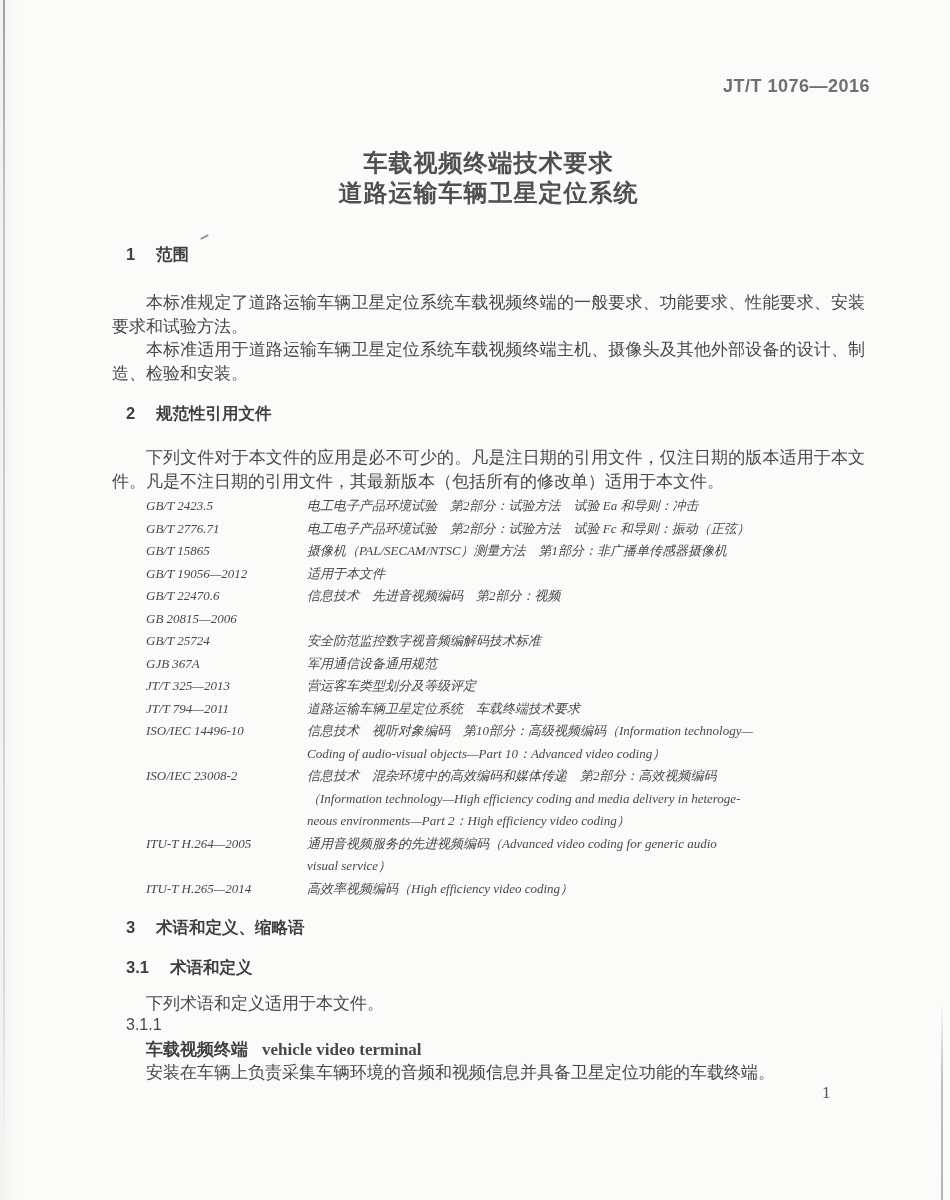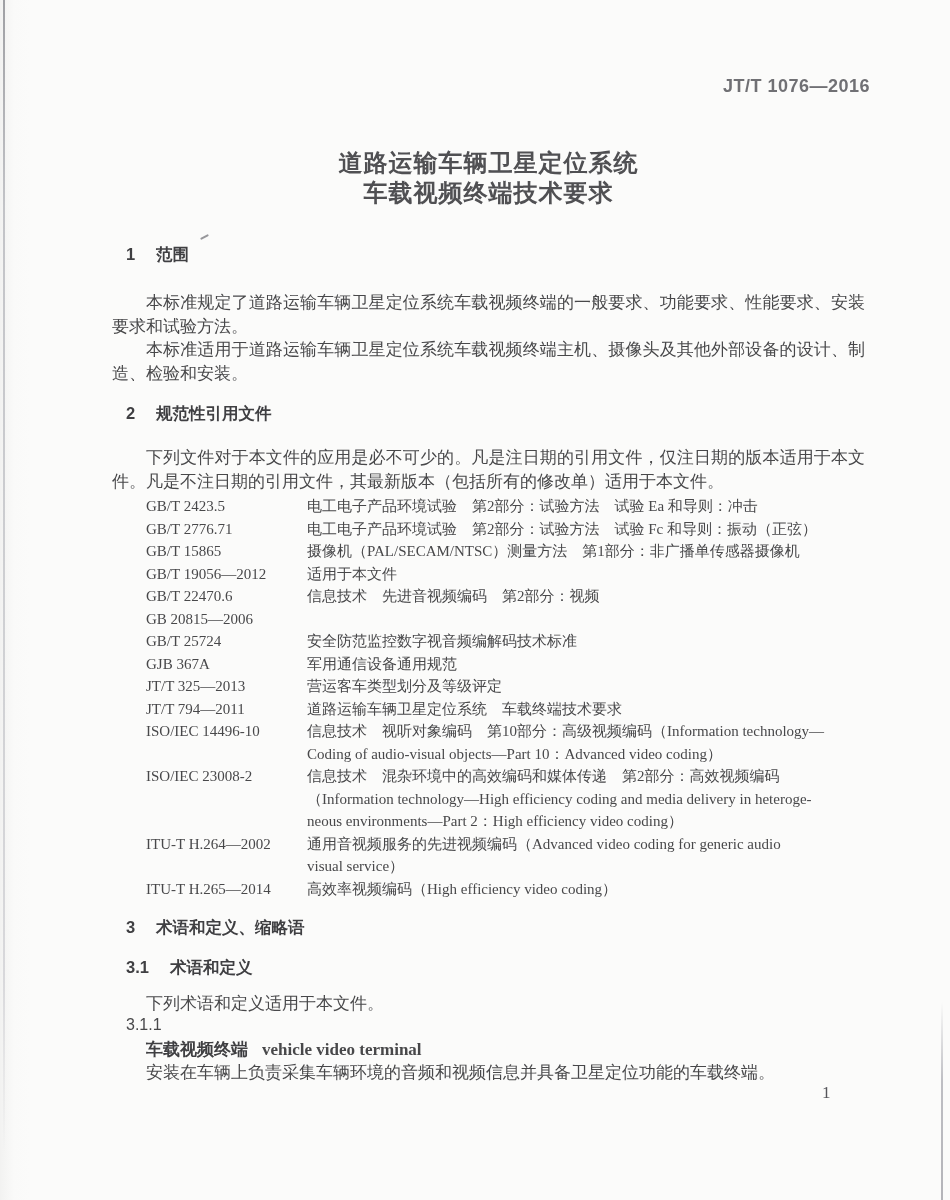--- a/index.html
+++ b/index.html
@@ -53,21 +53,21 @@
     position:absolute;
     font-family:"Liberation Sans","DejaVu Sans",sans-serif;
     font-weight:400; font-size:16px; color:#48484a;
   }
 
   
   .body-block { position:absolute; left:112px; width:753px; font-size:17px; line-height:23.5px; text-align:justify; }
   .body-block p { margin:0; text-indent:2em; }
 
   
-  .ref-list { position:absolute; left:146px; top:495px; width:719px; font-size:15px; line-height:22.5px; }
+  .ref-list { position:absolute; left:146px; top:495px; width:719px; font-size:13px; line-height:22.5px;font-style:italic; }
   .ref-row { display:flex; align-items:flex-start; }
   .ref-id { flex:0 0 161px; white-space:nowrap; }
   .ref-desc { flex:1; min-width:0; }
   .ref-line { display:block; white-space:nowrap; }
 
   .single-line { position:absolute; font-size:17px; line-height:22px; white-space:nowrap; }
 
   .term-line { position:absolute; left:146px; top:1039px; font-size:17px; line-height:22px; white-space:nowrap; }
   .term-zh { font-family:"Liberation Sans","DejaVu Sans",sans-serif; font-weight:700; color:#3f3f42; }
   .term-en { font-weight:700; margin-left:14px; }
@@ -79,22 +79,22 @@
 
 <div class="page">
 
   <div class="edge-left"></div>
   <div class="edge-right"></div>
   <div class="stray-mark"></div>
 
   <div class="doc-code">JT/T 1076—2016</div>
 
   <div class="doc-title">
+    <div>车载视频终端技术要求</div>
     <div>道路运输车辆卫星定位系统</div>
-    <div>车载视频终端技术要求</div>
   </div>
 
   <div class="sec-heading" style="left:126px; top:245px;">
     <span class="sec-num">1</span><span>范围</span>
   </div>
 
   <div class="body-block" style="top:291px;">
     <p>本标准规定了道路运输车辆卫星定位系统车载视频终端的一般要求、功能要求、性能要求、安装要求和试验方法。</p>
     <p>本标准适用于道路运输车辆卫星定位系统车载视频终端主机、摄像头及其他外部设备的设计、制造、检验和安装。</p>
   </div>
@@ -174,21 +174,21 @@
       </div>
       <div class="ref-row">
         <span class="ref-id">ISO/IEC 23008-2</span>
         <span class="ref-desc">
           <span class="ref-line">信息技术　混杂环境中的高效编码和媒体传递　第2部分：高效视频编码</span>
           <span class="ref-line">（Information technology—High efficiency coding and media delivery in heteroge-</span>
           <span class="ref-line">neous environments—Part 2：High efficiency video coding）</span>
         </span>
       </div>
       <div class="ref-row">
-        <span class="ref-id">ITU-T H.264—2002</span>
+        <span class="ref-id">ITU-T H.264—2005</span>
         <span class="ref-desc">
           <span class="ref-line">通用音视频服务的先进视频编码（Advanced video coding for generic audio</span>
           <span class="ref-line">visual service）</span>
         </span>
       </div>
       <div class="ref-row">
         <span class="ref-id">ITU-T H.265—2014</span>
         <span class="ref-desc">
           <span class="ref-line">高效率视频编码（High efficiency video coding）</span>
         </span>

